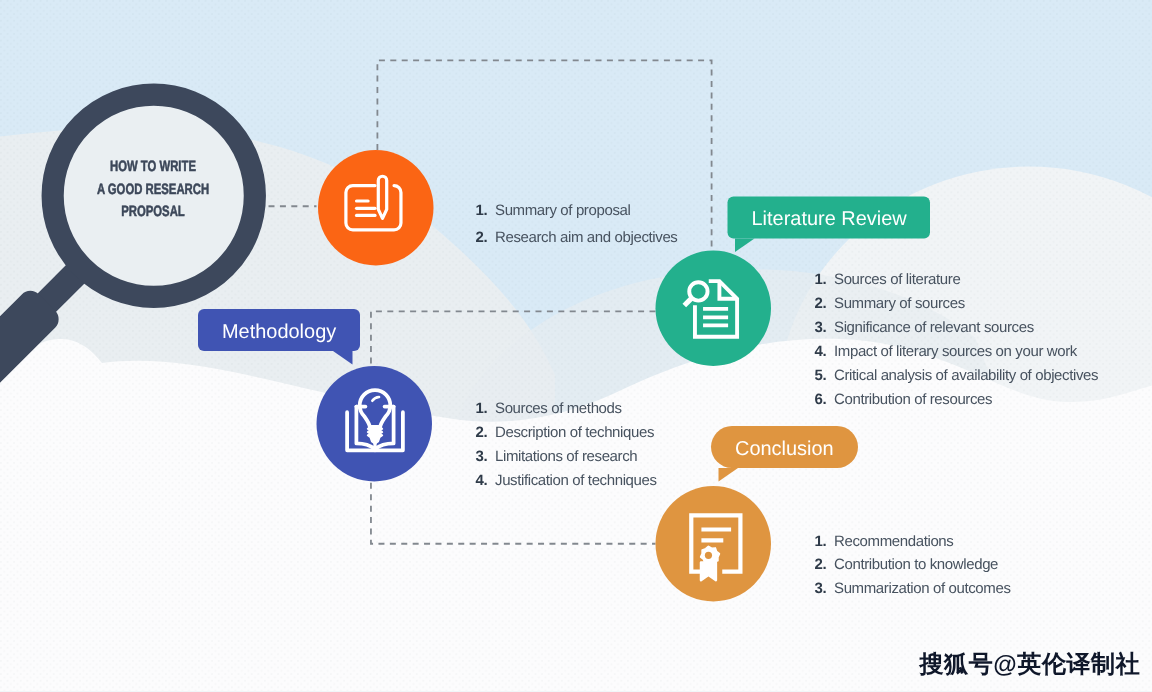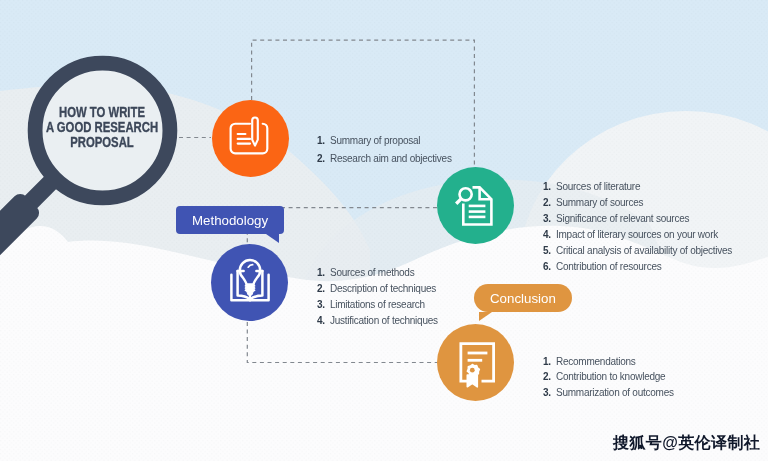--- a/index.html
+++ b/index.html
@@ -1,35 +1,35 @@
 <!DOCTYPE html>
 <html><head>
 <meta charset="utf-8">
 <style>
   html,body{margin:0;padding:0;}
   body{width:768px;height:461px;overflow:hidden;font-family:"Liberation Sans",sans-serif;background:#fafafa;}
   #stage{position:relative;width:768px;height:461px;overflow:hidden;background:#fafafa;}
   .bg,.layer{position:absolute;left:0;top:0;width:768px;height:461px;}
   .mag-title{position:absolute;left:22px;top:105px;width:160px;text-align:center;
-    font-family:"Liberation Sans",sans-serif;font-weight:bold;font-size:15px;line-height:14.8px;
+    font-family:"Liberation Sans",sans-serif;font-weight:bold;font-size:10px;line-height:14.8px;
     color:#3c4759;letter-spacing:0px;-webkit-text-stroke:0.35px #3c4759;}
   .mag-title>div{transform:scaleX(0.755);}
 
   .node{position:absolute;}
   .circle{width:77px;height:77px;border-radius:50%;display:flex;align-items:center;justify-content:center;}
   .c-abstract{background:#fb6514;}
   .c-literature{background:#23b08d;}
   .c-methodology{background:#4054b3;}
   .c-conclusion{background:#df9540;}
 
   .callout{position:absolute;height:28px;border-radius:4px;display:flex;align-items:center;
     padding:0 16px;color:#fff;font-family:"Liberation Sans",sans-serif;font-size:13.3px;}
   .cl-abstract{background:#fb6514;}
   .cl-literature{background:#23b08d;}
-  .cl-methodology{background:#4054b3;margin-left:44px;}
+  .cl-methodology{background:#4054b3;}
   .cl-conclusion{background:#df9540;border-radius:14px;}
   .tail{position:absolute;width:0;height:0;bottom:-9px;border-color:transparent;border-style:solid;}
   .tail-left{left:5px;border-width:9px 13px 0 0;border-top-color:inherit;}
   .tail-right{right:5px;border-width:9px 0 0 13px;border-top-color:inherit;}
   .cl-abstract .tail{border-top-color:#fb6514;}
   .cl-literature .tail{border-top-color:#23b08d;}
   .cl-methodology .tail{border-top-color:#4054b3;}
   .cl-conclusion .tail{border-top-color:#df9540;}
 
   .list{position:absolute;margin:12px;padding:0;list-style:none;counter-reset:n;
@@ -119,20 +119,24 @@
           <path d="M28.6 4.4 V16.2 H40.4"></path>
           <circle cx="14.6" cy="11.3" r="6.1"></circle>
           <path d="M10.3 15.6 L5.2 20.7" stroke-width="3.4"></path>
           <path d="M17.7 22.9 H34.4"></path>
             <path d="M17.7 28.6 H34.4"></path>
             <path d="M17.7 33.9 H34.4"></path>
         </g>
       </svg>
     </div>
   </div>
+  <div class="callout cl-literature" style="left:485px;top:131px;">
+    <span>Literature Review</span>
+    <span class="tail tail-left"></span>
+  </div>
   <ol class="list" style="left:531px;top:167px;line-height:16.05px;">
     <li>Sources of literature</li>
     <li>Summary of sources</li>
     <li>Significance of relevant sources</li>
     <li>Impact of literary sources on your work</li>
     <li>Critical analysis of availability of objectives</li>
     <li>Contribution of resources</li>
   </ol>
 
   <div class="node" style="left:211px;top:244px;">

